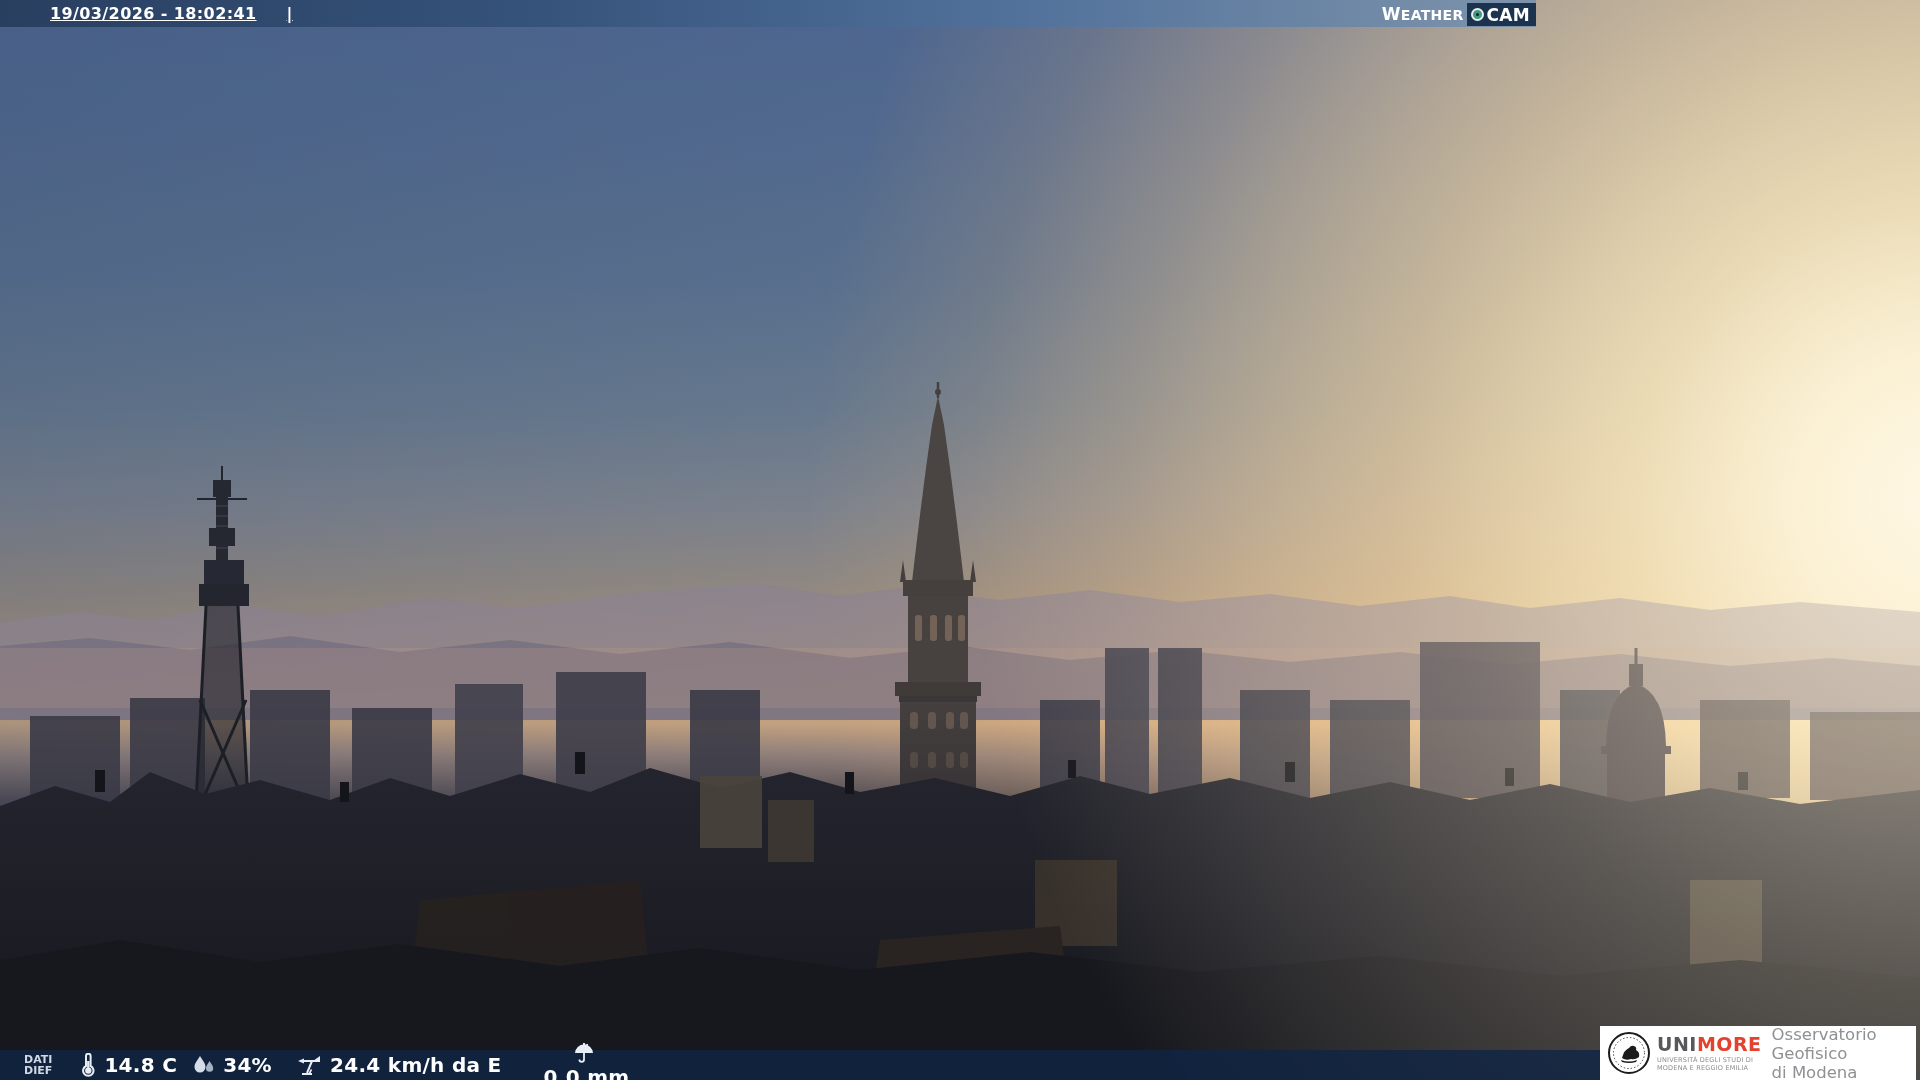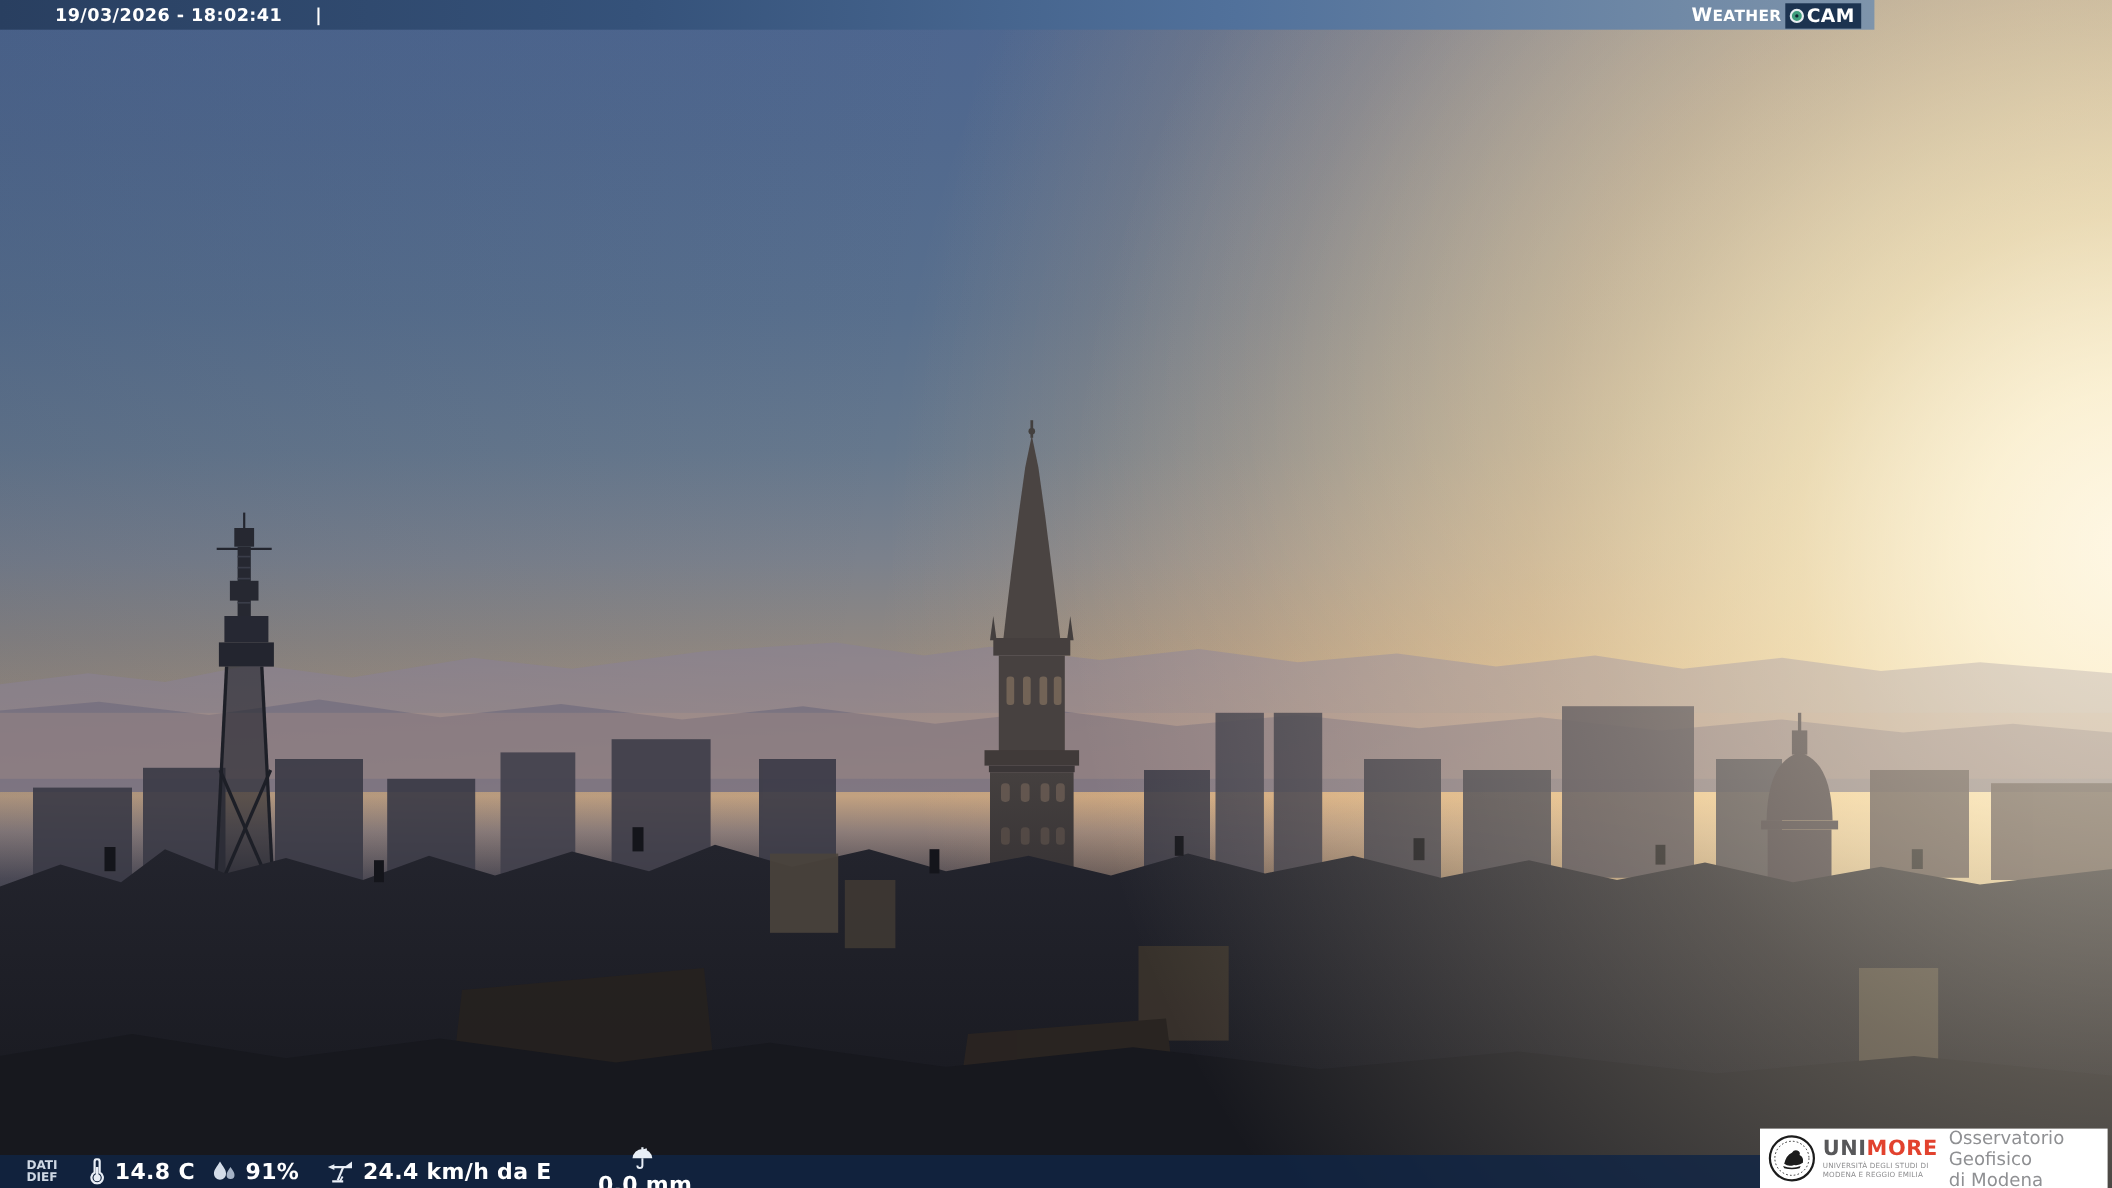--- a/index.html
+++ b/index.html
@@ -22,27 +22,27 @@
       rgba(255,255,252,0.98) 0%, rgba(255,247,218,0.92) 7%,
       rgba(255,231,172,0.72) 15%, rgba(255,212,142,0.45) 27%,
       rgba(255,196,126,0.20) 40%, rgba(255,196,126,0) 56%);}
   .haze{position:absolute;inset:0;pointer-events:none;
     background:radial-gradient(circle at 101% 47%,
       rgba(255,243,214,0.62) 0%, rgba(255,236,200,0.28) 24%,
       rgba(255,236,200,0) 48%);}
   svg.scene{position:absolute;inset:0;}
 
   
-  .topbar{position:absolute;top:0;left:0;width:1704px;height:27px;
+  .topbar{position:absolute;top:0;left:0;width:1536px;height:27px;
     background:linear-gradient(90deg,#293f60 0%,#35527a 34%,#51719b 66%,#7e94ab 100%);
     display:flex;align-items:center;color:#fff;font-weight:bold;
-    font-size:16px;letter-spacing:0.4px;white-space:nowrap;}
+    font-size:16px;letter-spacing:0.4px;white-space:nowrap;text-decoration:underline;}
   .topbar .ts{margin-left:50px;}
   .topbar .sep{margin:0 30px;}
-  .wcam{position:absolute;right:12px;top:0;height:27px;display:flex;align-items:center;margin-left:12px;}
+  .wcam{position:absolute;right:0;top:0;height:27px;display:flex;align-items:center;margin-left:12px;}
   .wcam .wtxt{color:#fff;font-size:14px;font-weight:bold;letter-spacing:0.3px;margin-right:3px;}
   .wcam .wtxt .big{font-size:17px;}
   .wcam .block{height:23px;margin-top:2px;background:var(--weathercam-navy,#1c3350);
     display:flex;align-items:center;padding:0 6px 0 4px;}
   .wcam .lens{width:13px;height:13px;border-radius:50%;
     background:var(--weathercam-teal,#3f9d7d);border:2px solid #e8eef2;
     box-sizing:border-box;position:relative;margin-right:3px;}
   .wcam .lens::after{content:"";position:absolute;left:3px;top:3px;width:3px;height:3px;
     border-radius:50%;background:#123;}
   .wcam .ctxt{color:#fff;font-weight:bold;font-size:17px;letter-spacing:0.3px;}
@@ -235,21 +235,21 @@
         <line x1="10.3" y1="8" x2="10.3" y2="16" stroke="#e8eef6" stroke-width="2.4"></line>
       </svg>
       <span>14.8 C</span>
     </div>
 
     <div class="metric m-hum">
       <svg width="26" height="24" viewBox="0 0 26 24">
         <path d="M9 3 C6 8 3.5 10.5 3.5 14 a5.5 5.5 0 0 0 11 0 C14.5 10.5 12 8 9 3 Z" fill="#d4dde8"></path>
         <path d="M18.5 8 C16.6 11.2 15 12.8 15 15.2 a3.6 3.6 0 0 0 7.2 0 C22.2 12.8 20.5 11.2 18.5 8 Z" fill="#aebccd" opacity="0.95"></path>
       </svg>
-      <span>91%</span>
+      <span>34%</span>
     </div>
 
     <div class="metric m-wind">
       <svg width="28" height="24" viewBox="0 0 28 24">
         <path d="M2 8 L8 5.4 L8 10.6 Z" fill="#e8eef6"></path>
         <line x1="7" y1="8" x2="24" y2="8" stroke="#e8eef6" stroke-width="2"></line>
         <path d="M17 8 L24 3 L24 8 Z" fill="#e8eef6"></path>
         <line x1="16" y1="8" x2="11" y2="20" stroke="#e8eef6" stroke-width="2"></line>
         <line x1="6" y1="21" x2="16" y2="21" stroke="#e8eef6" stroke-width="2"></line>
         <line x1="13" y1="21" x2="15.5" y2="16.5" stroke="#e8eef6" stroke-width="1.6"></line>

